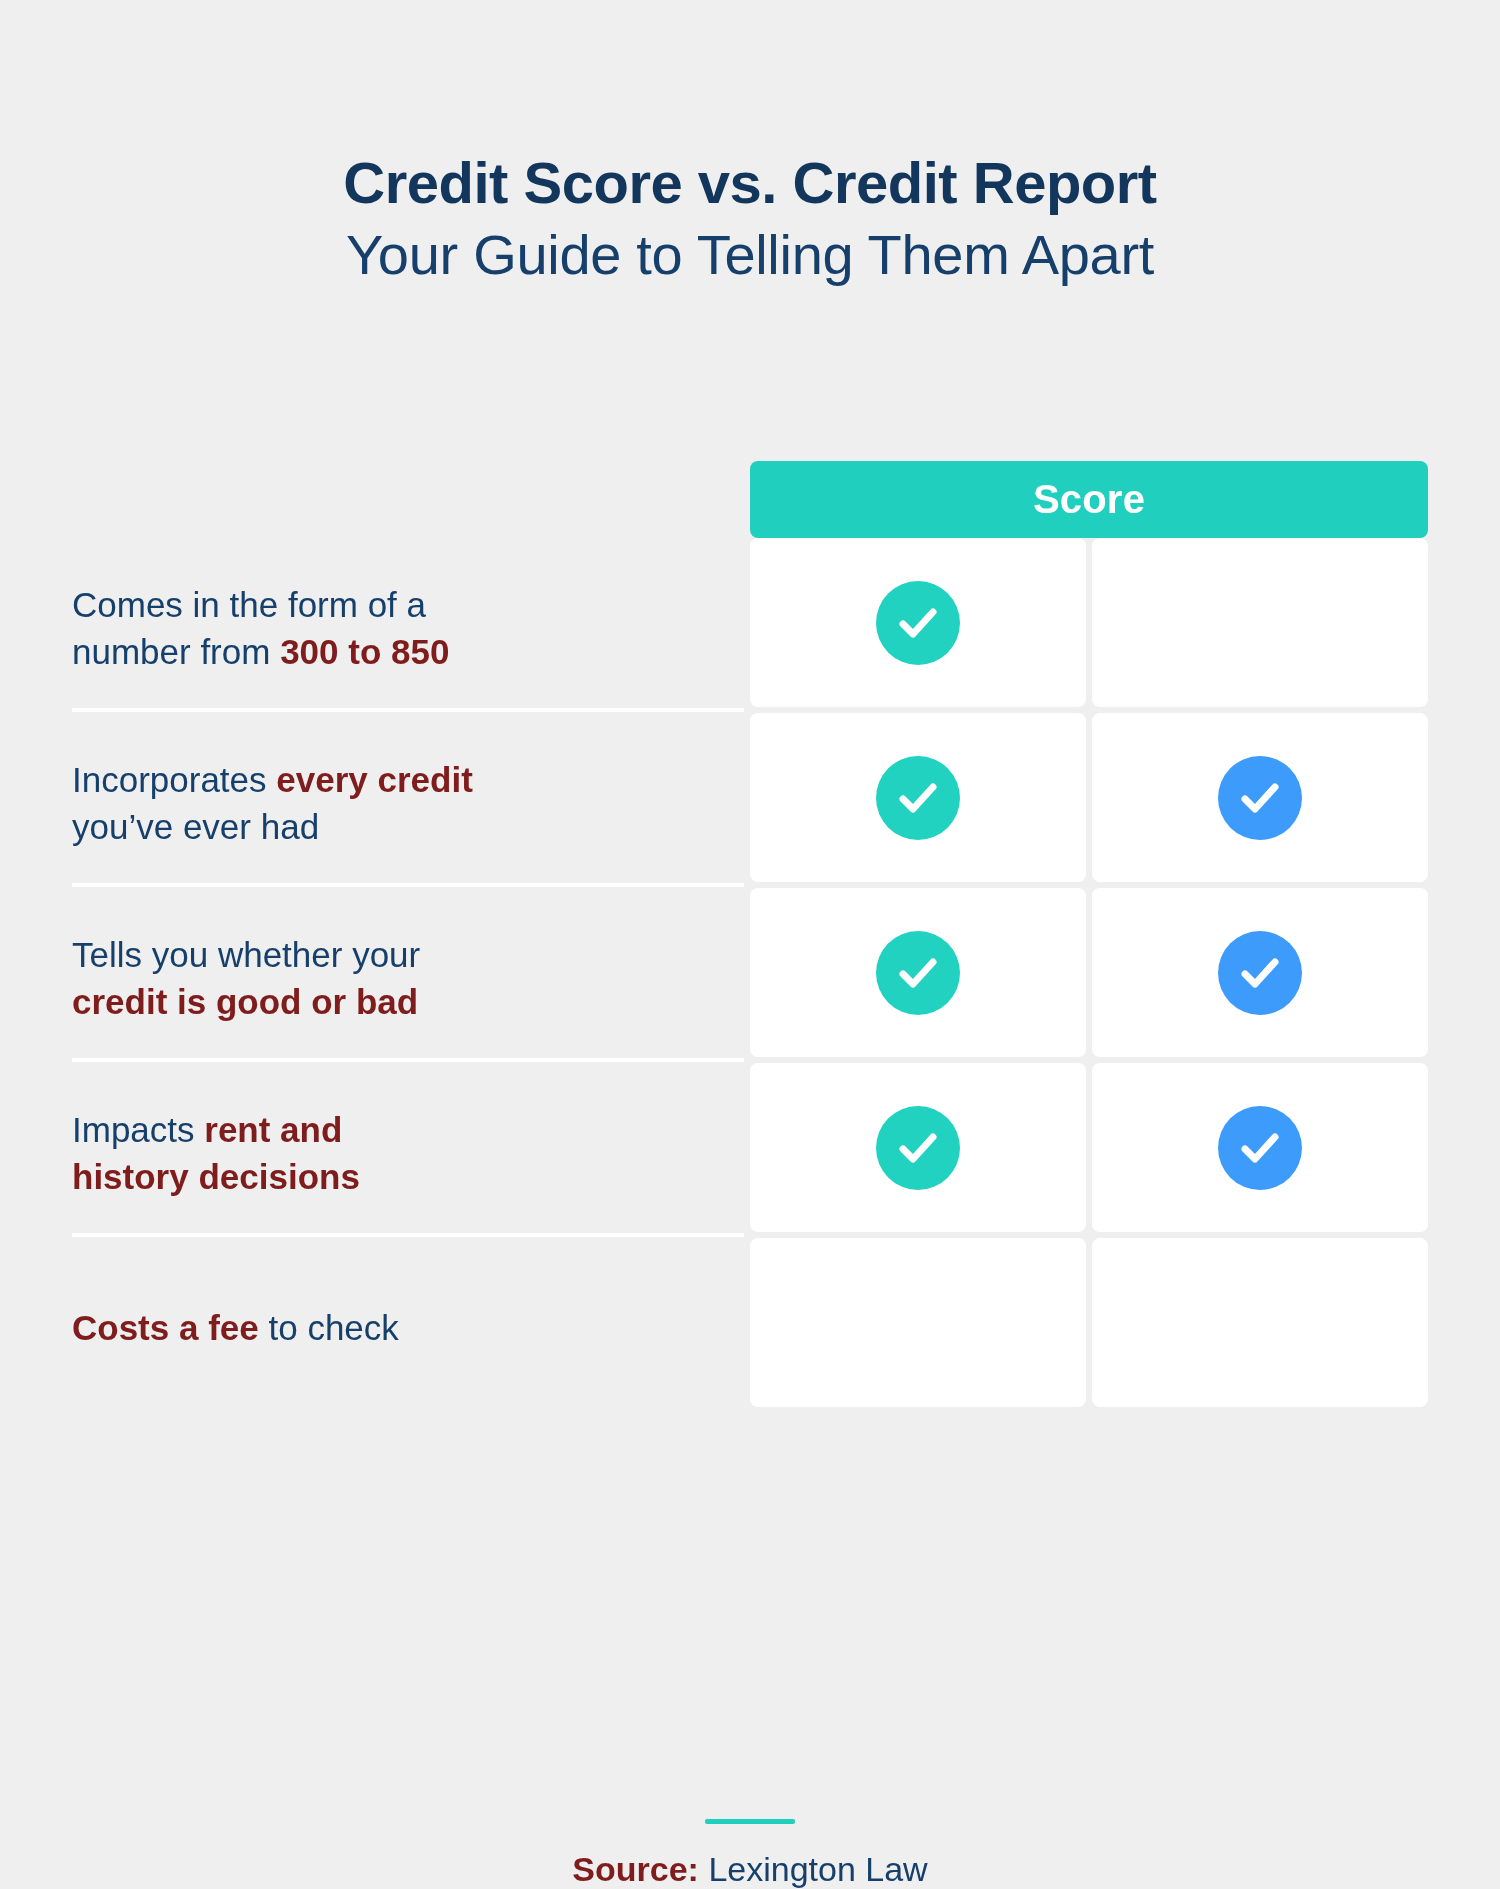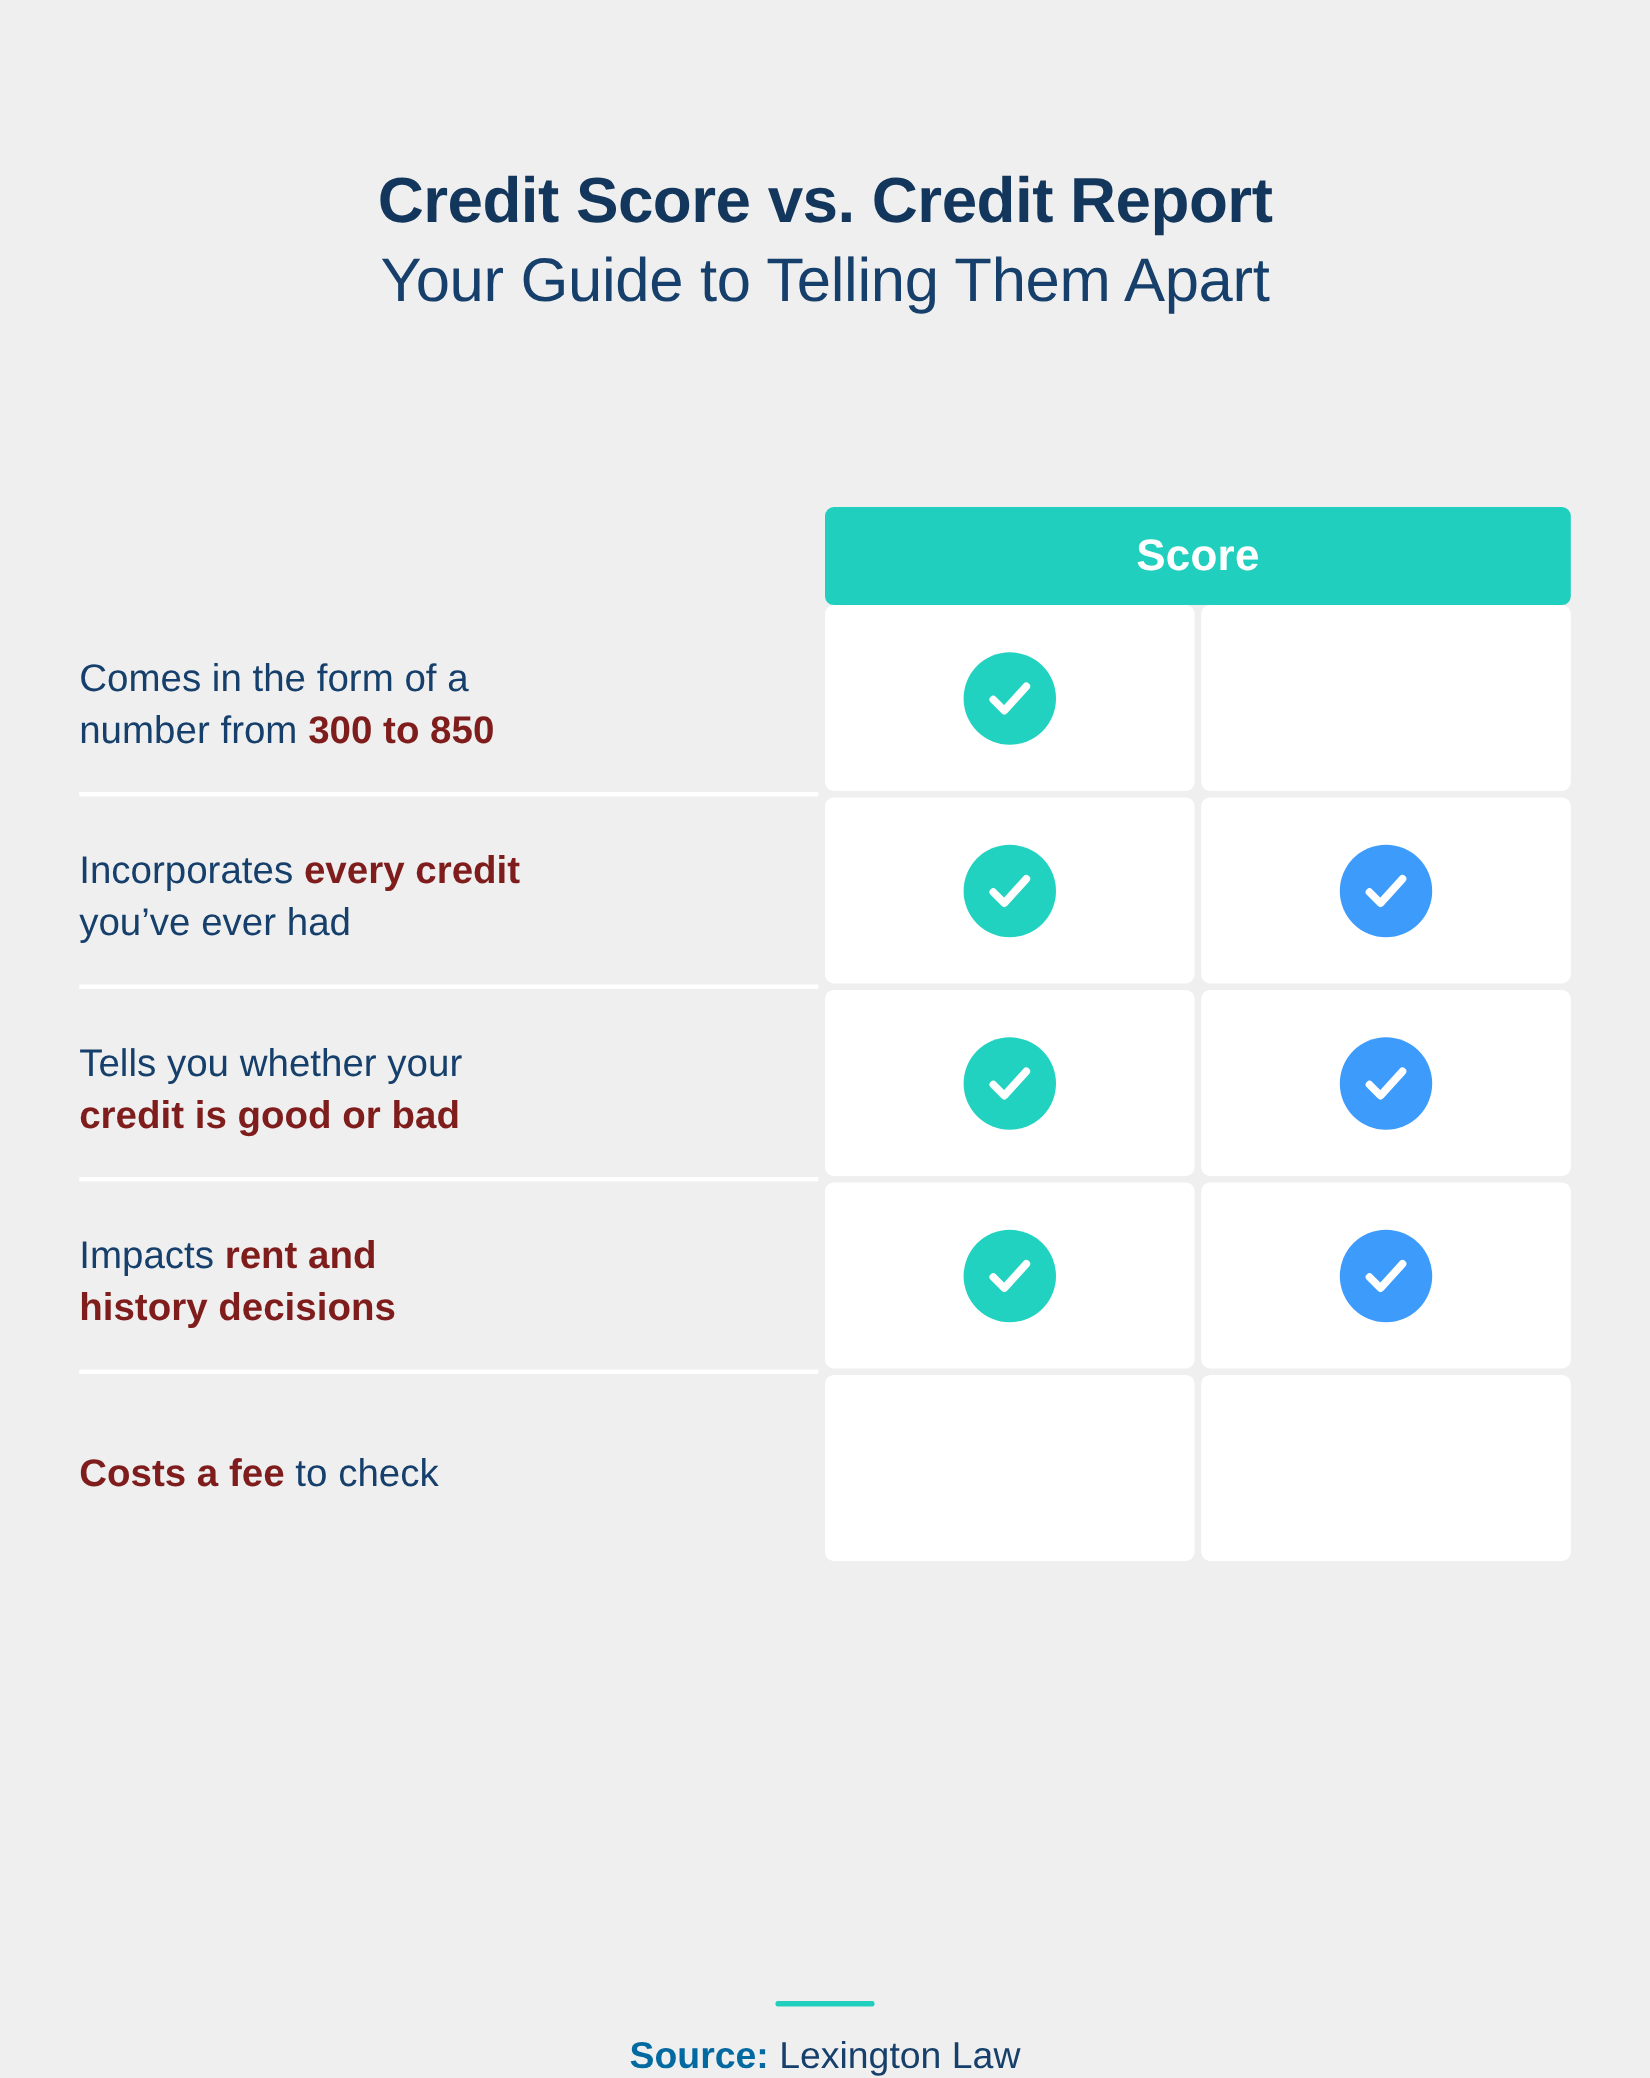--- a/index.html
+++ b/index.html
@@ -48,21 +48,21 @@
   
   .table-wrap {
     position: absolute;
     left: 72px;
     top: 420px;
     width: 1356px;
   }
 
   .thead {
     display: flex;
-    height: 89px;
+    height: 77px;
     margin-left: 678px;
     width: 678px;
     gap: 6px;
   }
   .col-head {
     flex: 1 1 0;
     border-radius: 8px;
     display: flex;
     align-items: center;
     justify-content: center;
@@ -148,21 +148,21 @@
     height: 5px;
     background: #21cfbe;
     margin: 0 auto 26px auto;
     border-radius: 2px;
   }
   .footer-text {
     font-size: 34px;
     color: #16406b;
     font-weight: normal;
   }
-  .footer-text b { font-weight: bold; color: #0369a1; margin-top: 25px; }
+  .footer-text b { font-weight: bold; color: #7f1d1d; margin-top: 25px; }
 </style>
 </head>
 <body>
 
 <div class="page">
 
   <div class="title-block">
     <h1 class="title-main">Credit Score vs. Credit Report</h1>
     <h2 class="title-sub">Your Guide to Telling Them Apart</h2>
   </div>

